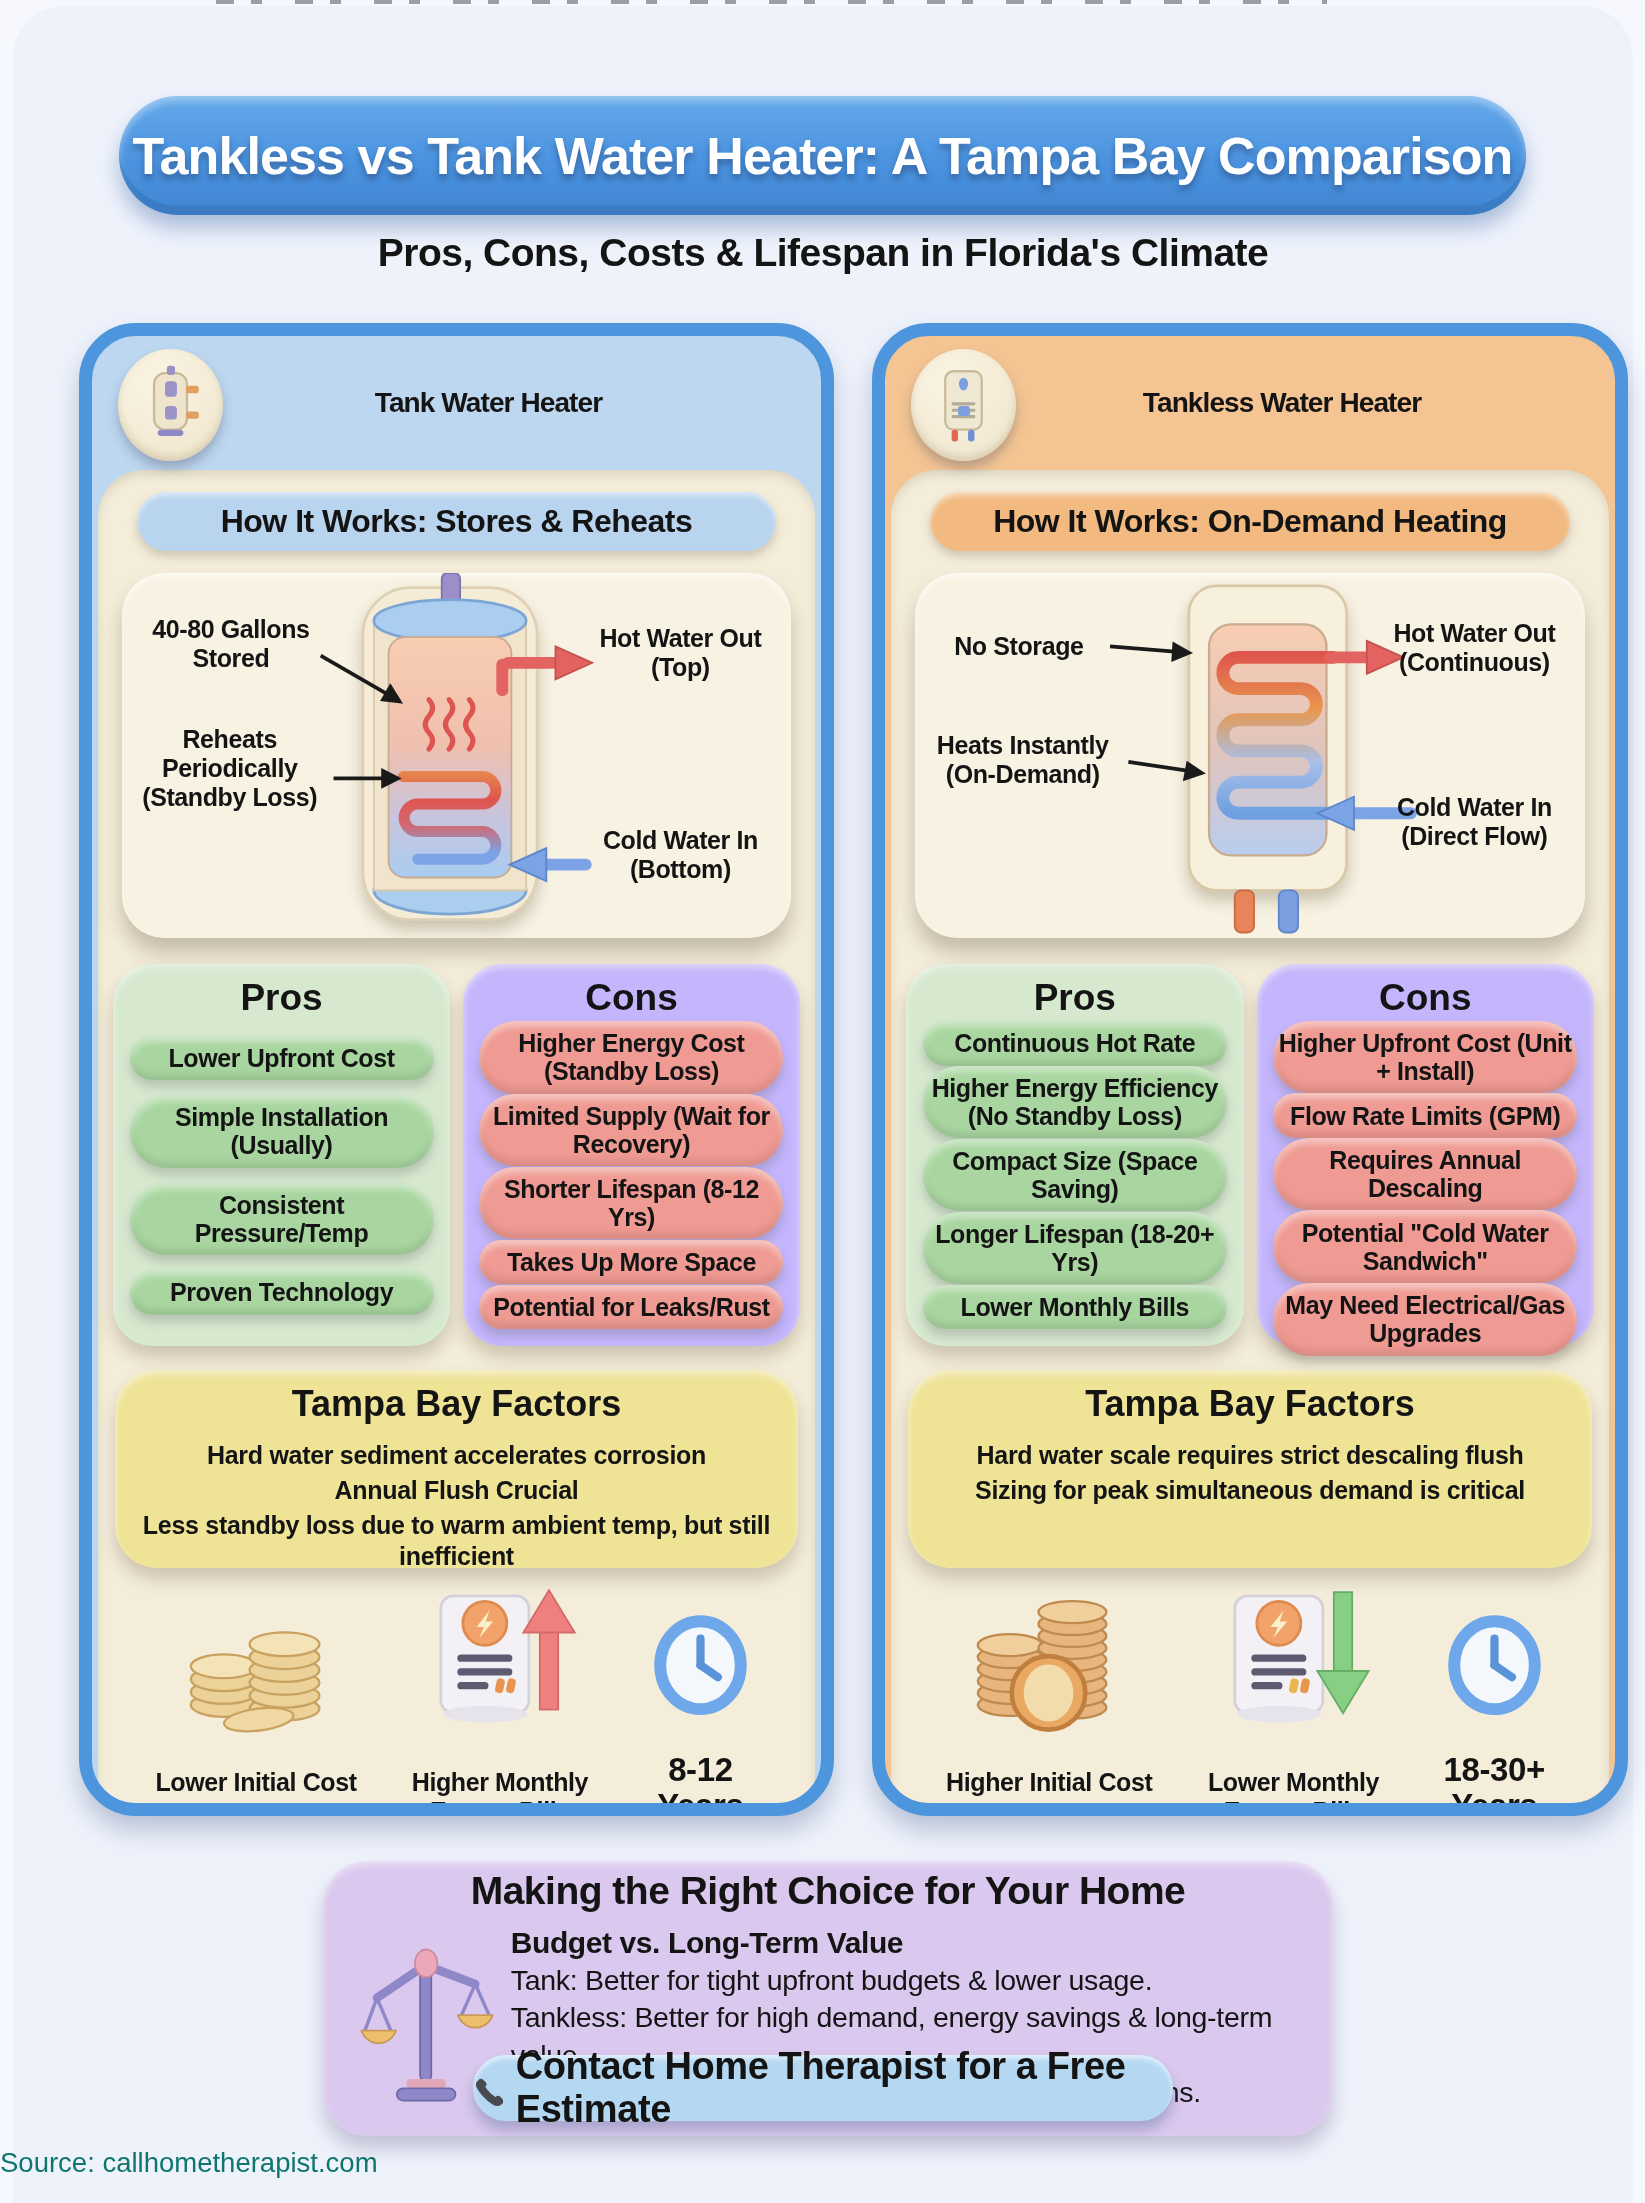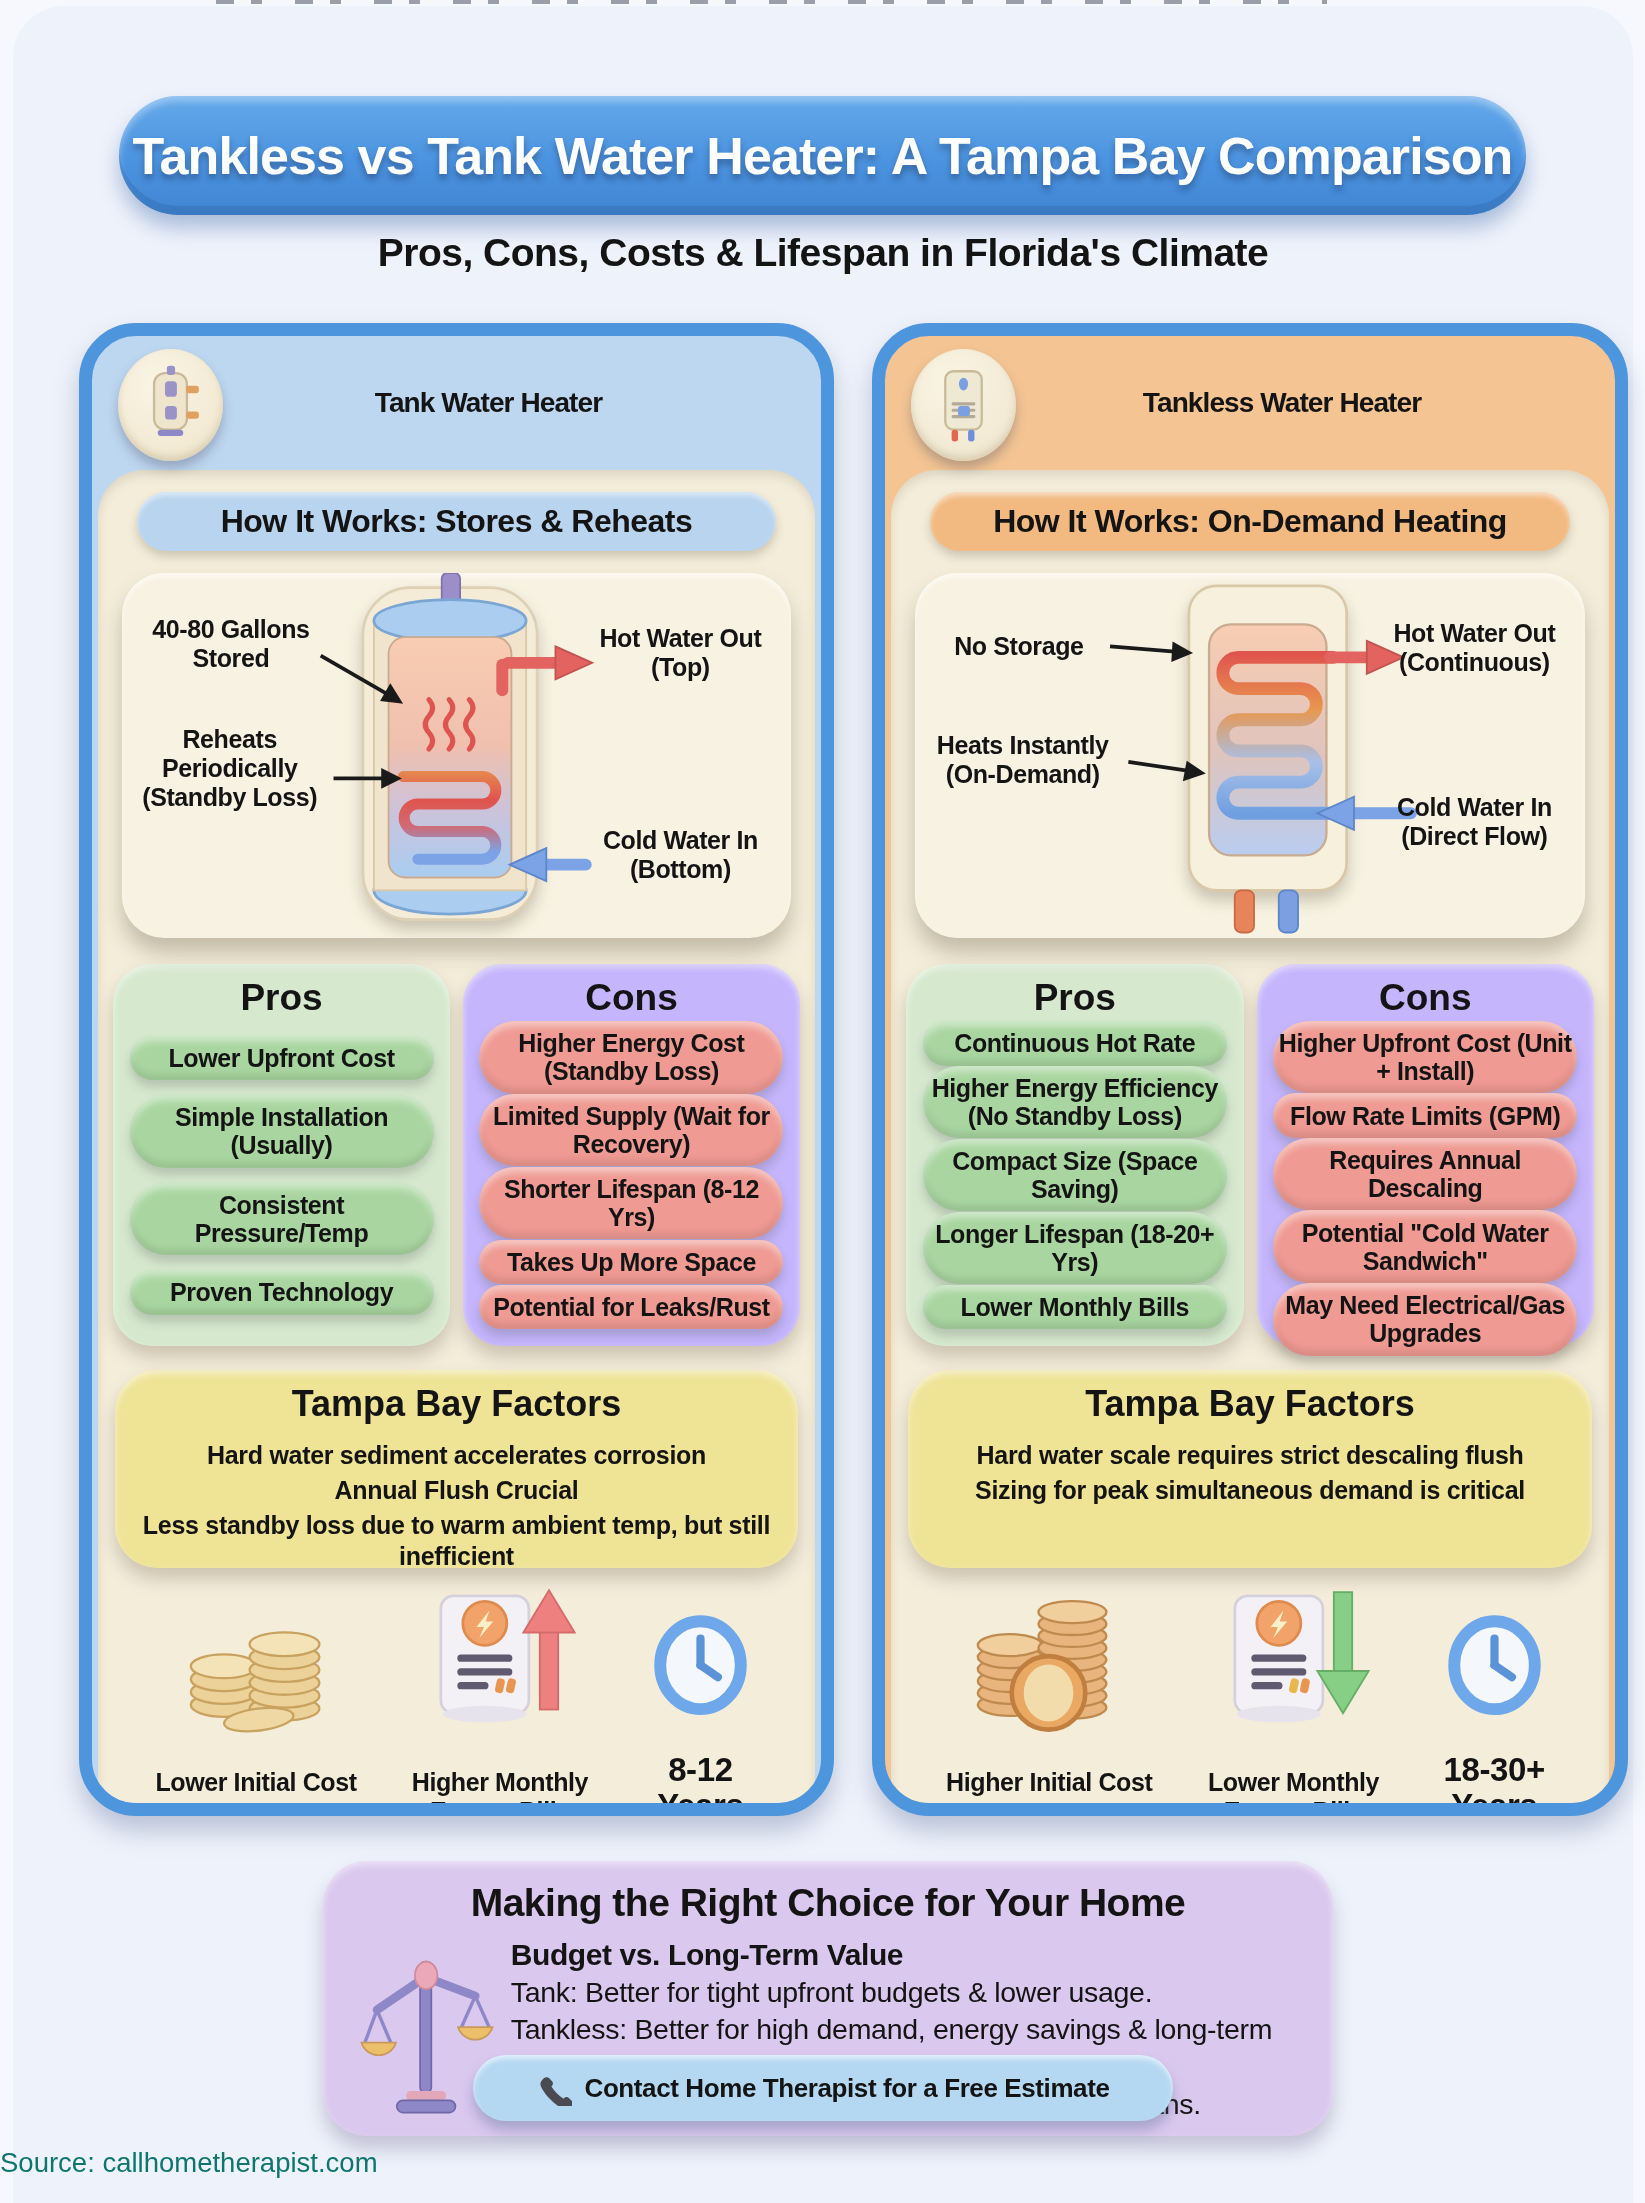--- a/index.html
+++ b/index.html
@@ -65,30 +65,30 @@
   .stats{display:flex;margin:14.7px 24px 0;align-items:flex-start;}
   .stat{display:flex;flex-direction:column;align-items:center;gap:24px;}
   .stat .iconbox{height:154px;display:flex;align-items:flex-end;justify-content:center;}
   .stat-label{font-size:25px;font-weight:bold;text-align:center;line-height:1.15;letter-spacing:-0.4px;margin-top:7.3px;}
   .stat-sub{font-size:25px;text-align:center;line-height:1.15;letter-spacing:-0.4px;margin-top:1.8px;}
   .stat.years .stat-label{font-size:33px;line-height:1.1;}
   .stat.c1{width:40%;} .stat.c2{width:33%;} .stat.c3{width:27%;}
   
   .choice{position:absolute;left:323px;top:1861px;width:1010px;height:275px;background:#dbc8ee;border-radius:44px;
     box-shadow:0 13px 18.4px rgba(120,110,150,.35), inset 0 3.7px 7.3px rgba(255,255,255,.5);}
-  .choice-title{text-align:center;font-size:39px;font-weight:bold;margin-top:20px;letter-spacing:-0.5px;}
+  .choice-title{text-align:center;font-size:39px;font-weight:bold;margin-top:8px;letter-spacing:-0.5px;}
   .choice-row{display:flex;padding:5.5px 27.5px 0 35px;}
   .scalebox{width:138px;flex:0 0 auto;display:flex;align-items:flex-start;justify-content:center;padding-top:5.5px;}
   .choice-text{flex:1;padding-left:14.7px;}
   .choice-heading{font-size:30px;font-weight:bold;margin:7.3px 0 1.8px;letter-spacing:-0.4px;}
   .choice-line{font-size:28.5px;line-height:1.32;letter-spacing:-0.3px;}
   .cta{position:absolute;left:50%;transform:translateX(-50%);top:2055px;width:700px;height:66px;background:#b5d8f2;
     border-radius:35px;display:flex;align-items:center;justify-content:center;gap:13px;
     box-shadow:0 9.2px 13px rgba(90,110,150,.40), inset 0 3.7px 5.5px rgba(255,255,255,.6);cursor:pointer;}
-  .cta-label{font-size:26px;font-weight:bold;letter-spacing:-0.4px;}
+  .cta-label{font-size:38px;font-weight:bold;letter-spacing:-0.4px;}
   .source{position:absolute;left:0;top:2147px;width:100%;text-align:left;font-size:27.5px;color:#0f766e;}
 </style>
 </head>
 <body>
 
 <div class="poster"></div>
 <div class="top-dashes"></div>
 
 <div class="banner">
   <h1>Tankless vs Tank Water Heater: A Tampa Bay Comparison</h1>

